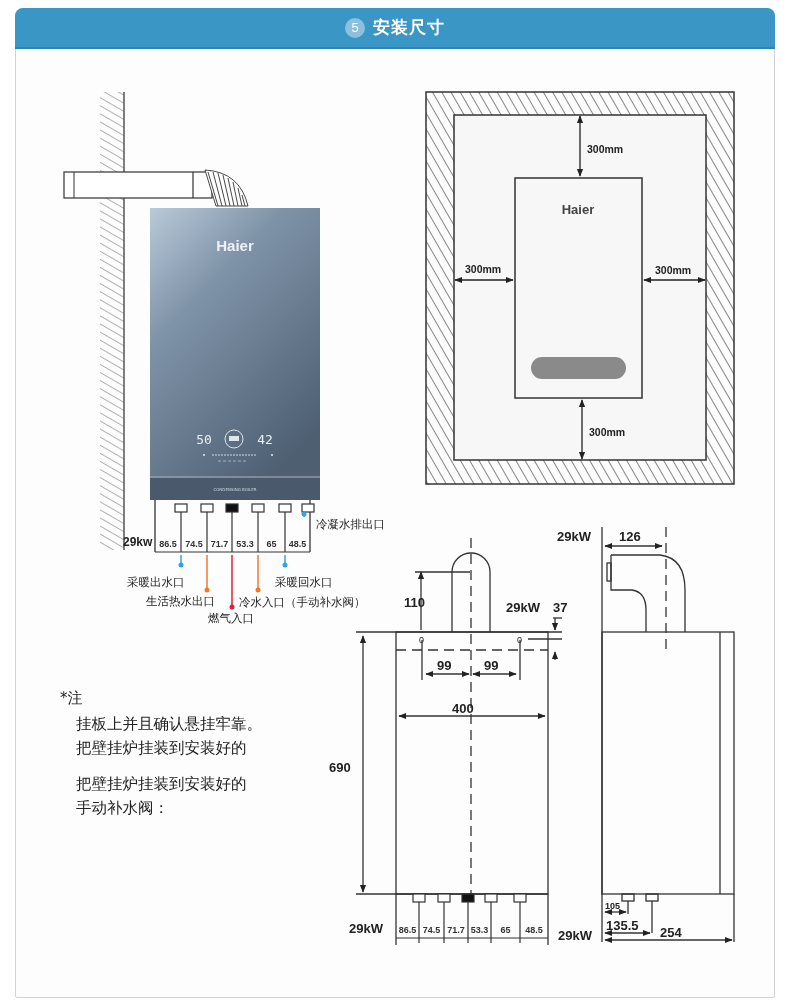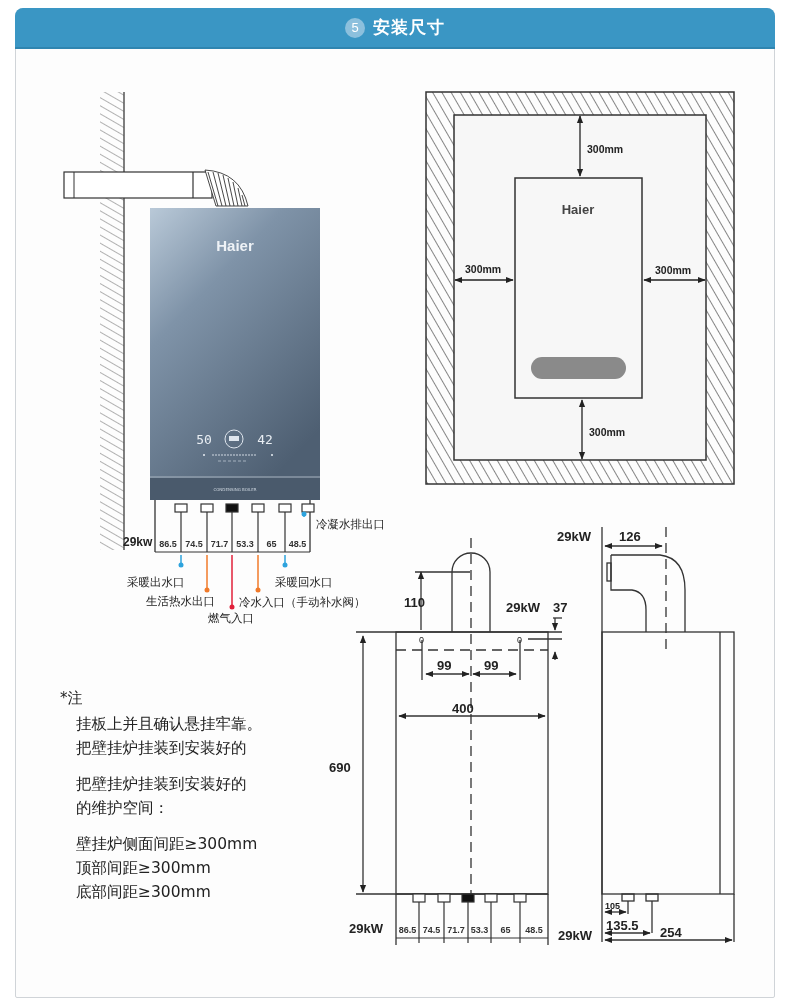--- a/index.html
+++ b/index.html
@@ -237,20 +237,15 @@
 </svg>
 
 <div class="notes">
   <div class="star">*注</div>
   <div class="para">
     <span class="line">挂板上并且确认悬挂牢靠。</span>
     <span class="line">把壁挂炉挂装到安装好的</span>
   </div>
   <div class="para">
     <span class="line">把壁挂炉挂装到安装好的</span>
-    <span class="line">的维护空间：</span>
-  </div>
-  <div class="para">
-    <span class="line">壁挂炉侧面间距≥300mm</span>
-    <span class="line">顶部间距≥300mm</span>
-    <span class="line">底部间距≥300mm</span>
+    <span class="line">手动补水阀：</span>
   </div>
 </div>
 
 </body></html>

